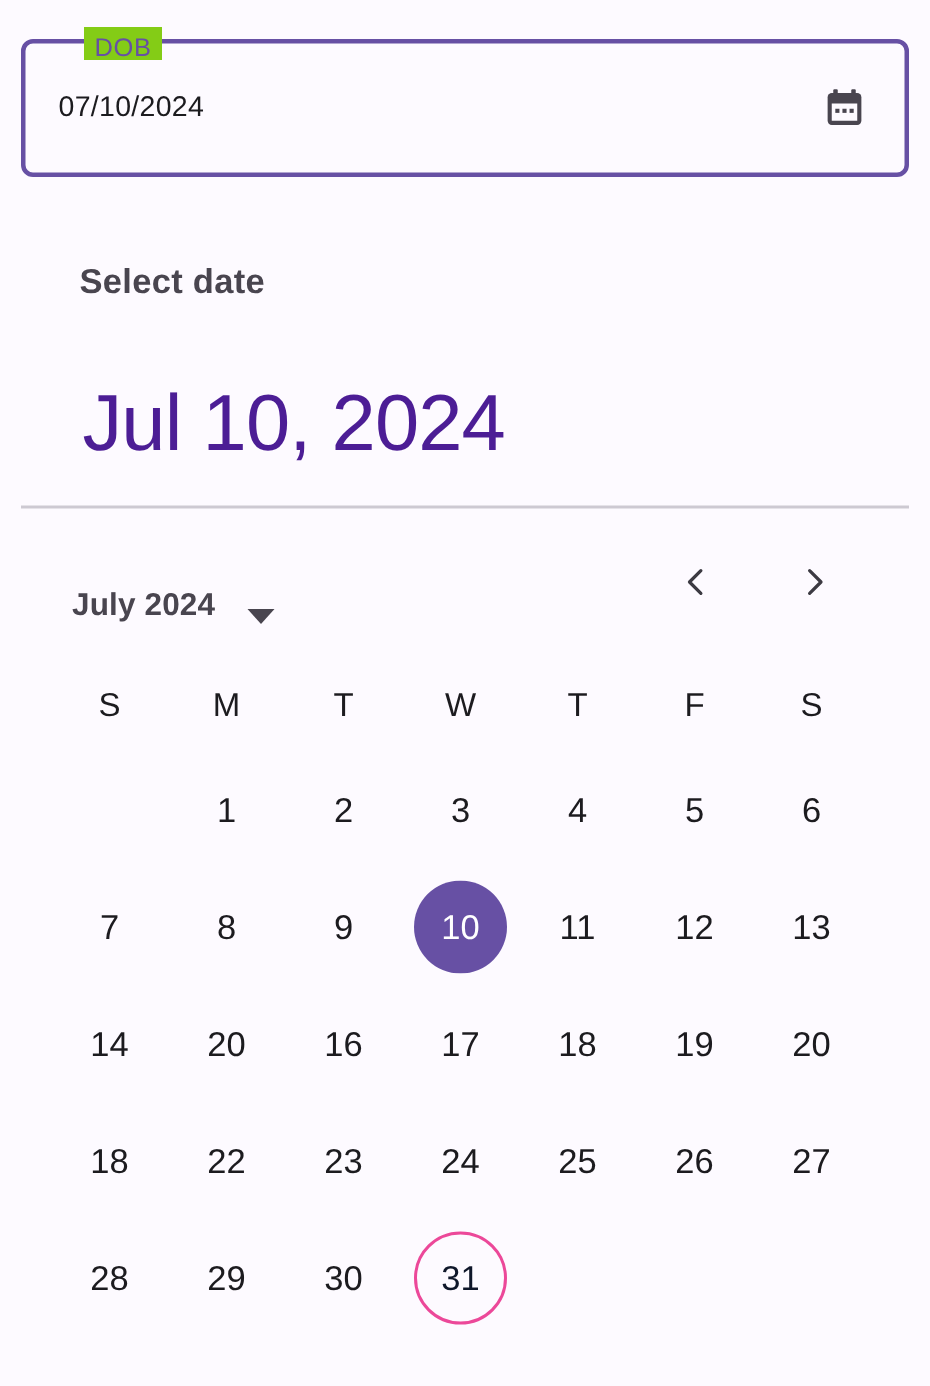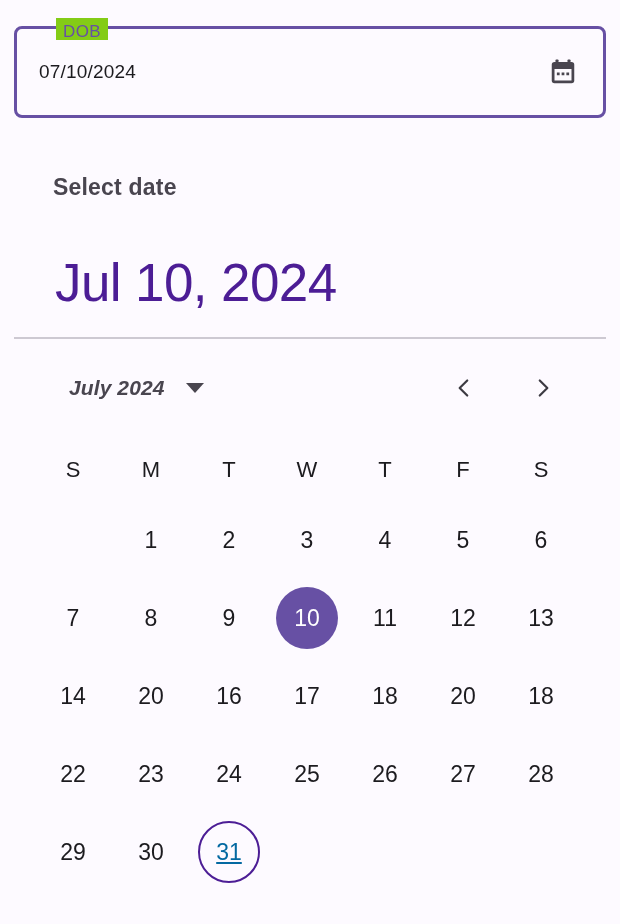--- a/index.html
+++ b/index.html
@@ -125,31 +125,30 @@
   .nav-row {
     position: absolute;
     left: 0;
     top: 238px;
     width: 620px;
     height: 56px;
   }
 
   .month-select {
     position: absolute;
-    left: 69px;
+    left: 48px;
     top: 0;
     height: 56px;
     display: flex;
-    align-items: center;
+    align-items: flex-end;
     gap: 22px;
     background: none;
     border: none;
     cursor: pointer;
     padding: 0;
-    font-style: italic;
   }
 
   .month-label {
     font-size: 21px;
     font-weight: bold;
     color: #49454F;
     letter-spacing: 0.1px;
   }
 
   .caret {
@@ -223,23 +222,22 @@
     cursor: default;
     pointer-events: none;
   }
 
   .day.selected {
     background: #6750A4;
     color: #FFFFFF;
   }
 
   .day.today {
-    border: 2px solid #4c1d95;
-    color: #0369a1;
-    text-decoration: underline;
+    border: 2px solid #ec4899;
+    color: #0f172a;
   }
 </style>
 </head>
 <body>
 
 <div id="app">
 
   <div class="field-region">
     <div class="textfield">
       <div class="label-notch">
@@ -346,20 +344,23 @@
         <div class="day-cell">
           <button class="day">16</button>
         </div>
         <div class="day-cell">
           <button class="day">17</button>
         </div>
         <div class="day-cell">
           <button class="day">18</button>
         </div>
         <div class="day-cell">
+          <button class="day">19</button>
+        </div>
+        <div class="day-cell">
           <button class="day">20</button>
         </div>
         <div class="day-cell">
           <button class="day">18</button>
         </div>
         <div class="day-cell">
           <button class="day">22</button>
         </div>
         <div class="day-cell">
           <button class="day">23</button>

